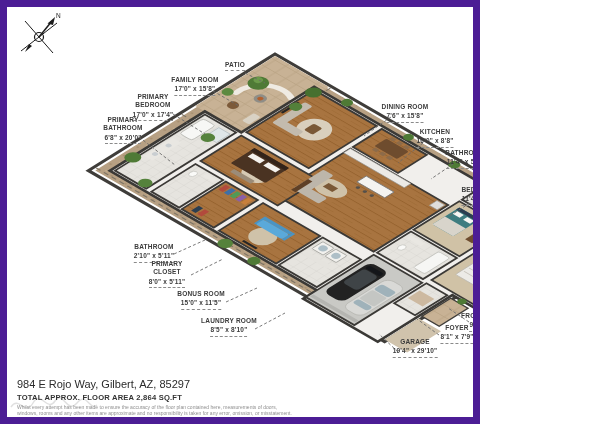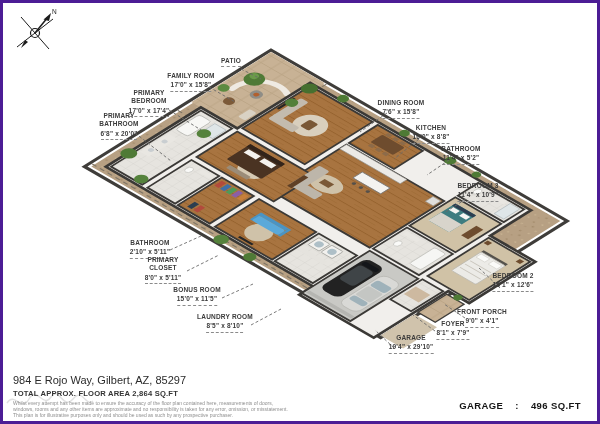--- a/index.html
+++ b/index.html
@@ -1,18 +1,18 @@
 <!DOCTYPE html>
 <html><head>
 <meta charset="utf-8">
 <style>
   html,body{margin:0;padding:0;background:#ffffff;}
   .canvas{
-    position:relative;width:600px;height:424px;box-sizing:border-box;
-    background:#ffffff;border:3px solid #4c1d95;overflow:hidden;
+    position:relative;width:480px;height:424px;box-sizing:border-box;
+    background:#ffffff;border:7px solid #4c1d95;overflow:hidden;
     font-family:"Liberation Sans",sans-serif;
   }
   svg.plan{position:absolute;left:0;top:0;}
   .room-label{
     position:absolute;transform:translateX(-50%);text-align:center;
     font:600 6.5px/1.3 "Liberation Sans",sans-serif;letter-spacing:.2px;color:#3b3b3b;
     z-index:5;
   }
   .rl-name{white-space:nowrap;}
   .rl-name.wrap{white-space:normal;width:50px;margin:0 auto;}
@@ -332,17 +332,14 @@
   </div>
 
   <div class="address">984 E Rojo Way, Gilbert, AZ, 85297</div>
   <div class="area">TOTAL APPROX. FLOOR AREA 2,864 SQ.FT</div>
   <div class="disclaimer">
     <div>Whilst every attempt has been made to ensure the accuracy of the floor plan contained here, measurements of doors,</div>
     <div>windows, rooms and any other items are approximate and no responsibility is taken for any error, omission, or misstatement.</div>
     <div>This plan is for illustrative purposes only and should be used as such by any prospective purchaser.</div>
   </div>
 
-  <div class="summary">
-    <span>GARAGE</span><span class="sep">:</span><span>496 SQ.FT</span>
-  </div>
 
 </div>
 
 </body></html>

